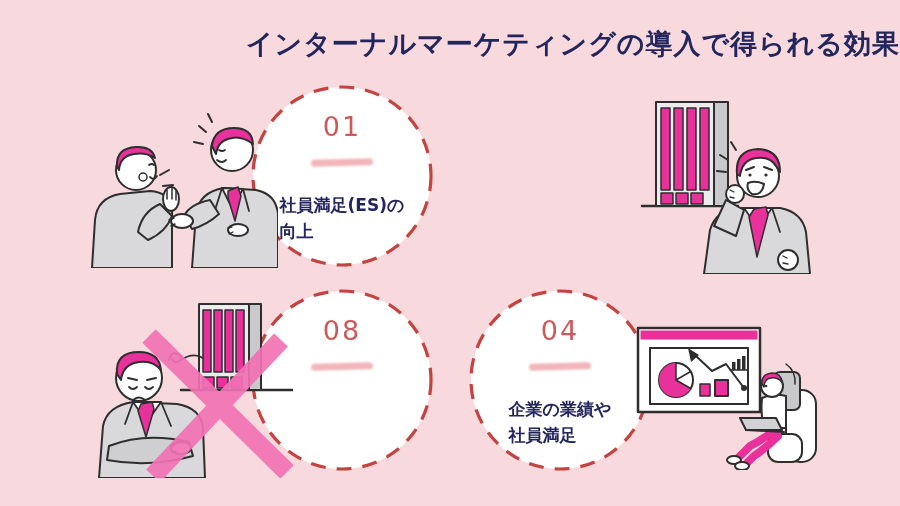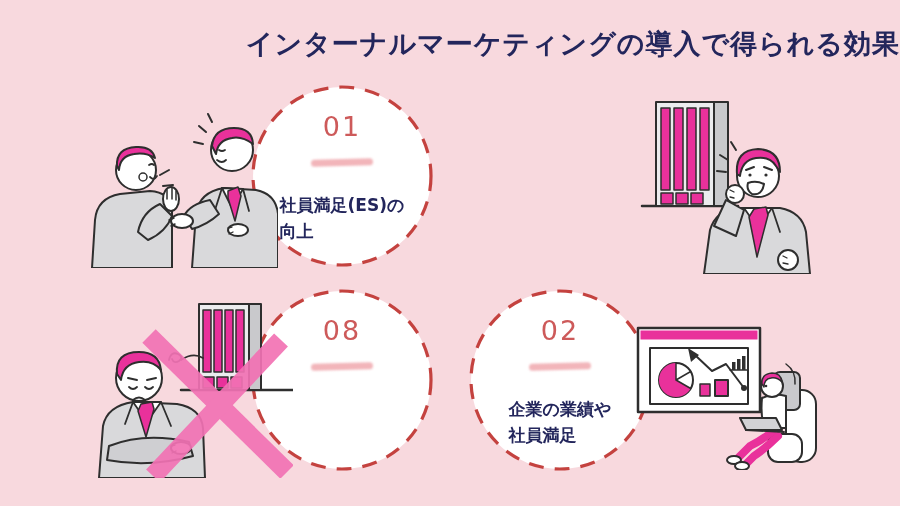--- a/index.html
+++ b/index.html
@@ -69,21 +69,21 @@
       <div class="num">08</div>
       <div class="swoosh"></div>
     </div>
   </div>
 
   <div class="benefit pos-4">
     <svg class="ring" width="184" height="184">
       <circle cx="92" cy="92" r="89" fill="#ffffff" stroke="#c4423f" stroke-width="3.2" stroke-dasharray="15 11"></circle>
     </svg>
     <div class="content">
-      <div class="num">02</div>
+      <div class="num">04</div>
       <div class="swoosh"></div>
       <div class="label">企業の業績や
 社員満足</div>
     </div>
   </div>
 
   <svg class="illu illu-1" width="192" height="170" viewBox="0 0 192 170" stroke-linecap="round" stroke-linejoin="round">
 
     <path d="M6,170 L9,122 Q11,100 34,96 L64,93 Q84,94 86,112 L86,170 Z" fill="#d9d9db" stroke="#2e2e2e" stroke-width="2"></path>
     <path d="M52,134 Q56,114 74,106 L86,118 Q80,134 62,142 Z" fill="#d9d9db" stroke="#2e2e2e" stroke-width="2"></path>

